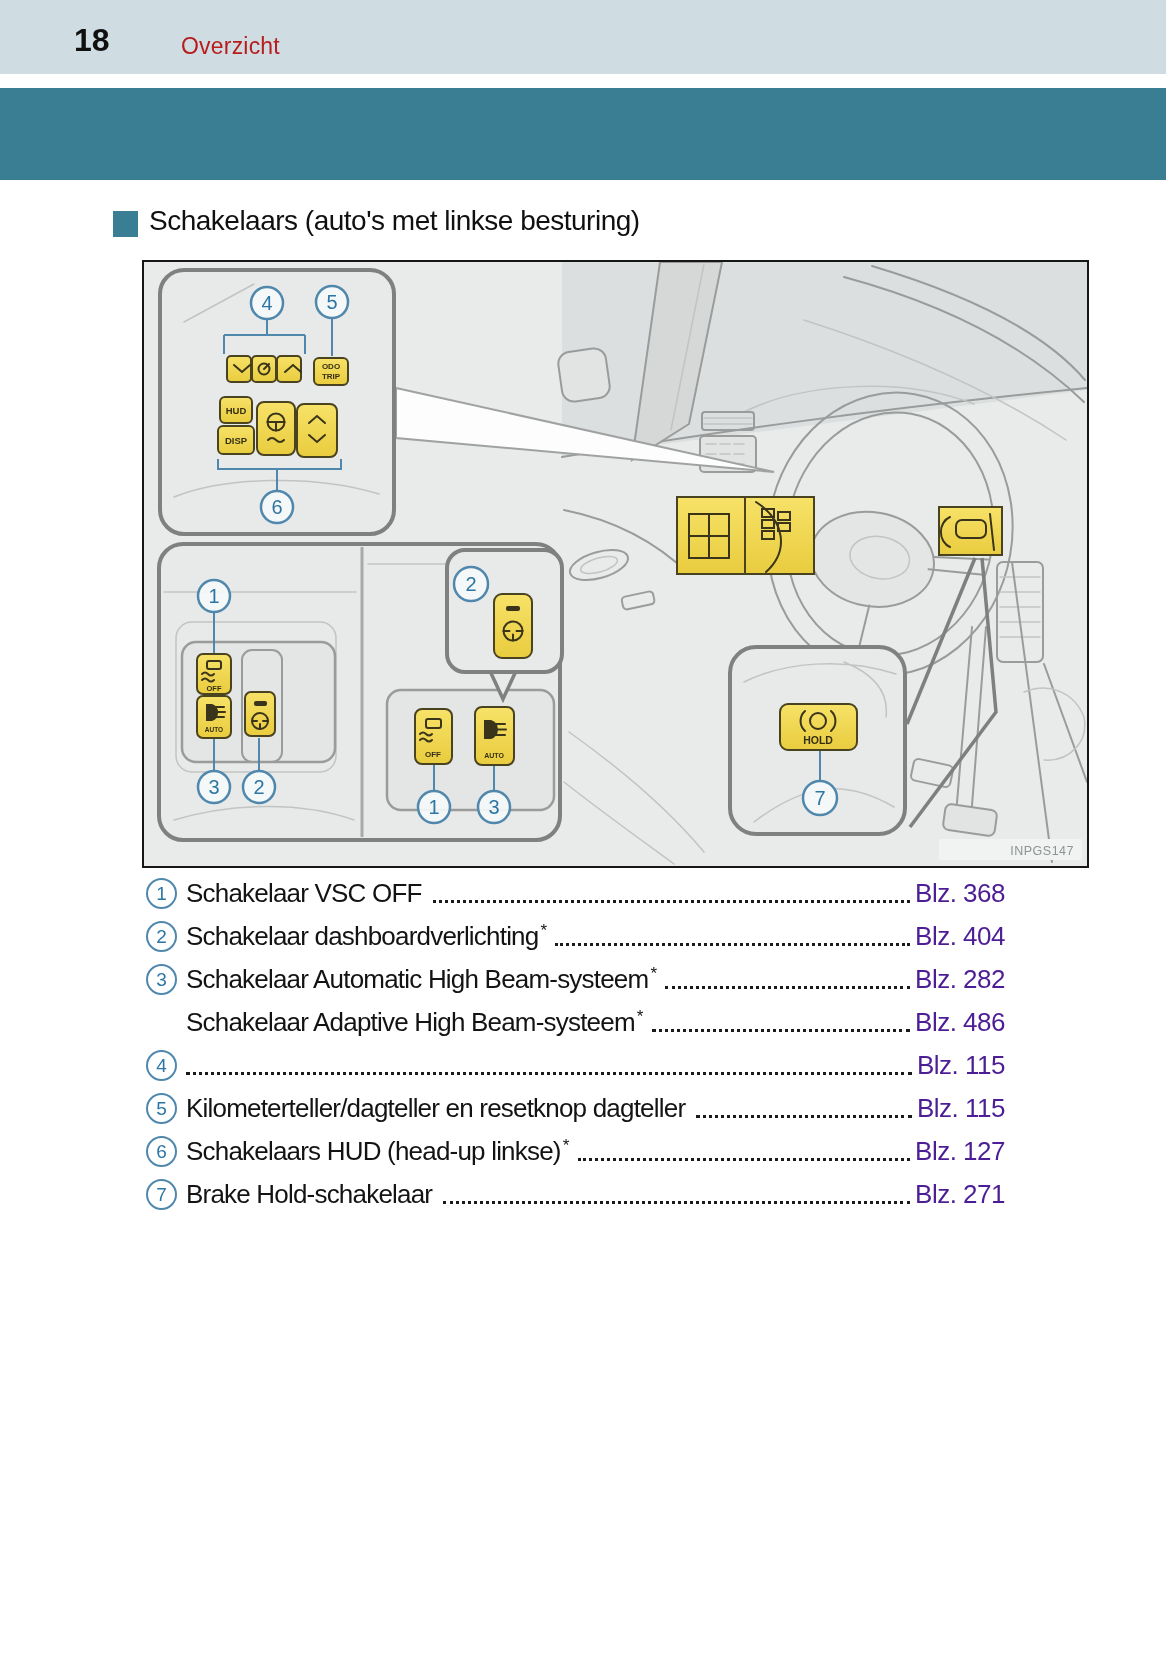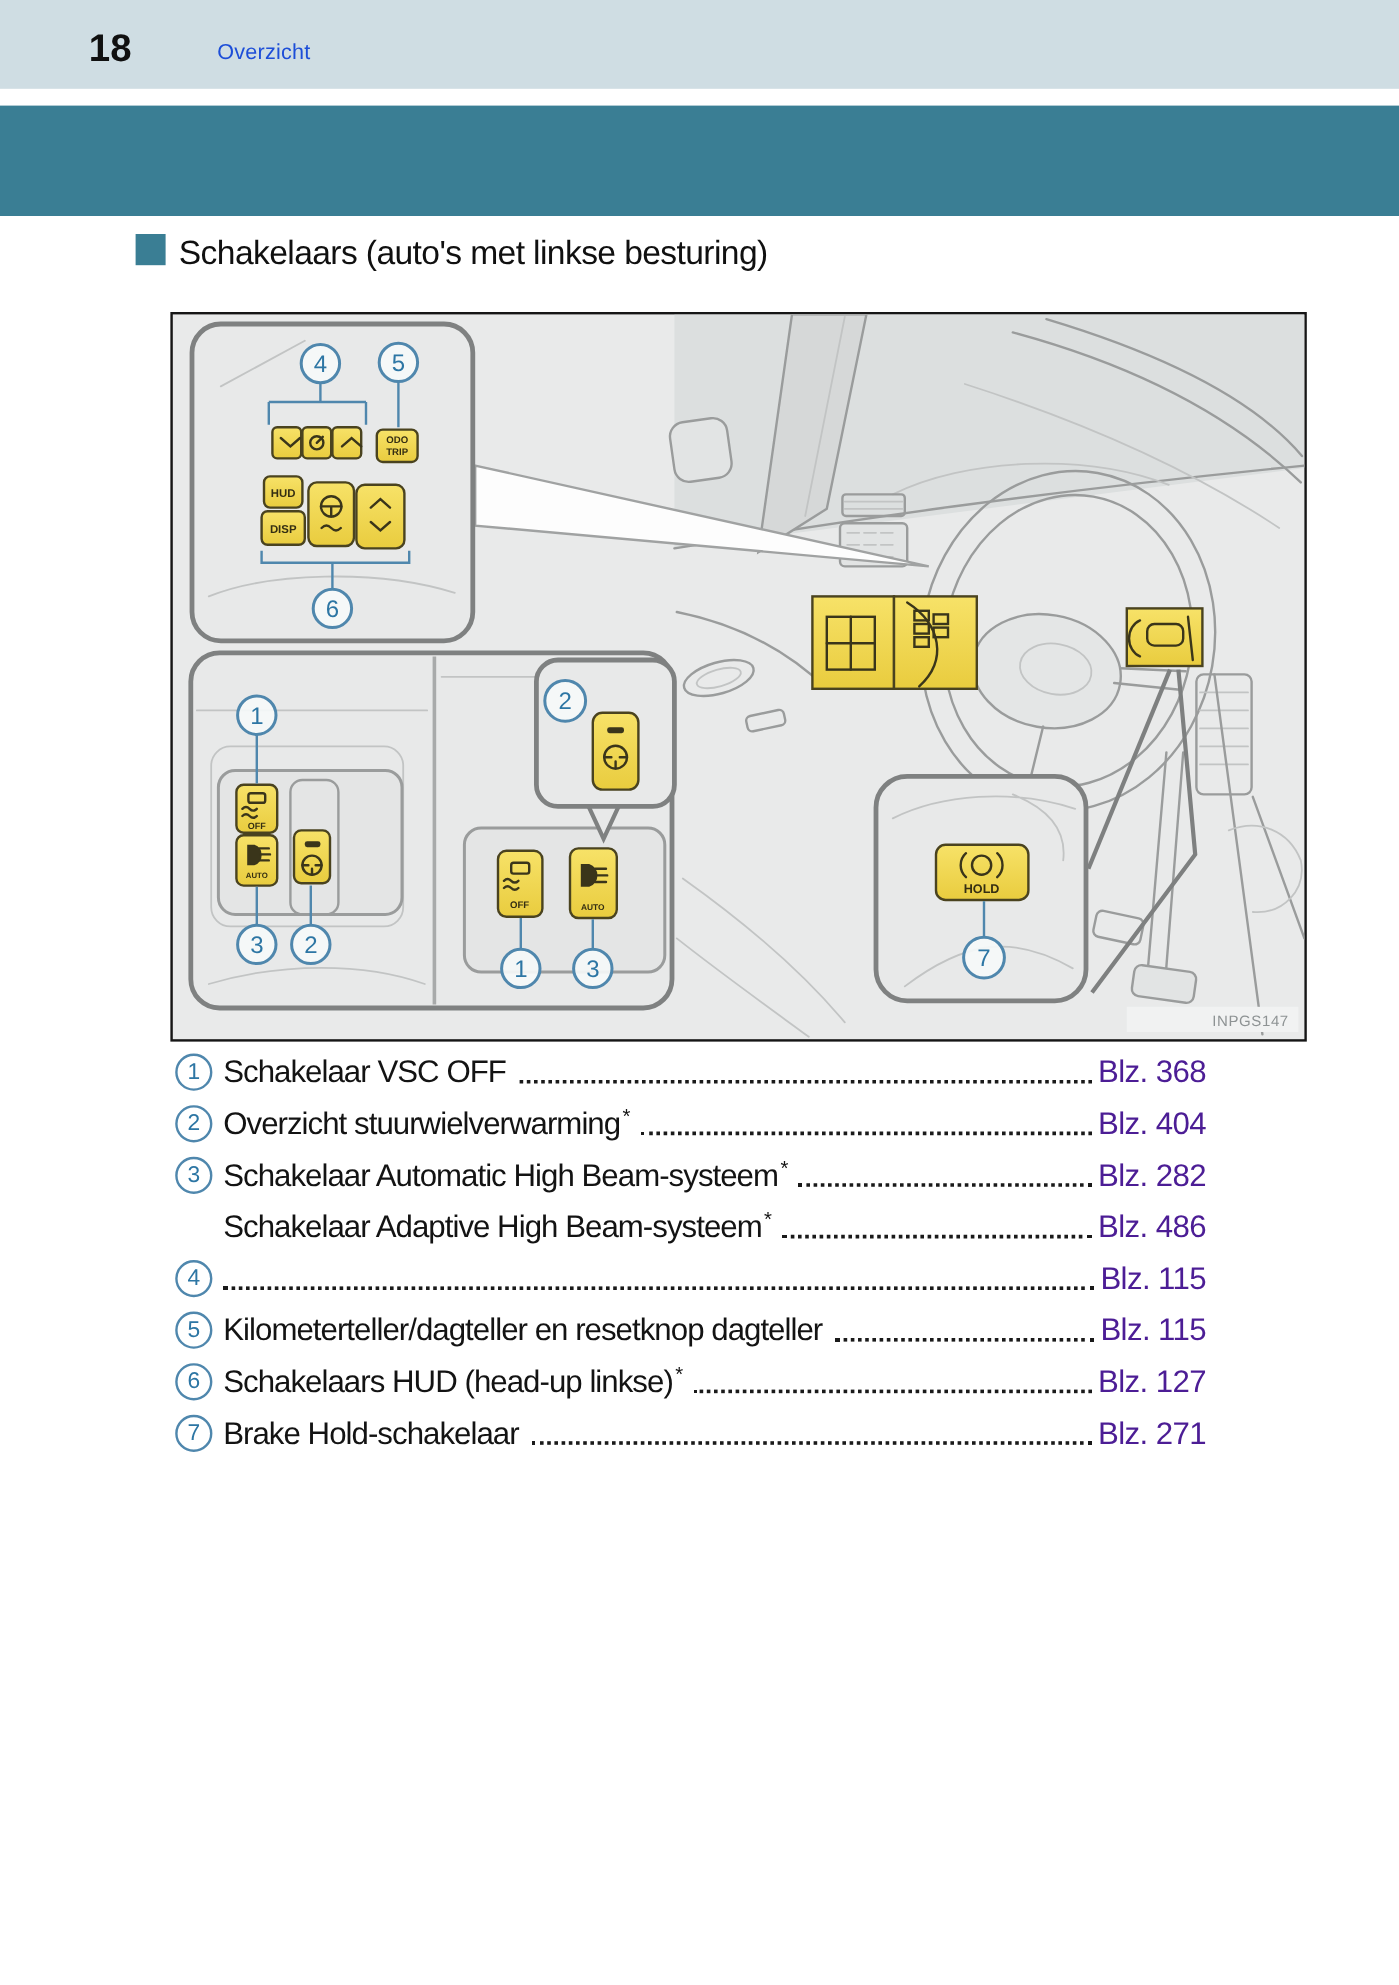--- a/index.html
+++ b/index.html
@@ -2,23 +2,23 @@
 <html><head>
 <meta charset="utf-8">
 <style>
   html,body{margin:0;padding:0;}
   body{
     width:1166px;height:1654px;position:relative;background:#ffffff;
     font-family:"Liberation Sans", sans-serif;color:#141414;overflow:hidden;
   }
   .band-top{position:absolute;top:0;left:0;width:1166px;height:74px;background:#cfdde3;text-align:right;}
   .page-num{position:absolute;left:74px;top:22px;font-size:32px;font-weight:bold;color:#101010;}
-  .section-name{position:absolute;left:181px;top:33px;font-size:18px;color:#1d4ed8;letter-spacing:0.2px;}
+  .section-name{position:absolute;left:181px;top:33px;font-size:23px;color:#b91c1c;letter-spacing:0.2px;}
   .teal-band{position:absolute;top:88px;left:0;width:1166px;height:92px;background:#3a7e94;}
-  .heading{position:absolute;top:195px;left:113px;display:flex;align-items:flex-start;}
+  .heading{position:absolute;top:205px;left:113px;display:flex;align-items:flex-end;}
   .bullet{width:25px;height:26px;background:#3a7e94;flex:0 0 auto;}
   .heading h1{margin:0 0 0 11px;font-size:28px;font-weight:normal;letter-spacing:-0.5px;color:#101010;white-space:nowrap;}
   .figure-frame{
     position:absolute;left:142px;top:260px;width:943px;height:604px;
     border:2px solid #161616;background:#e9eaea;
   }
   .figure-frame svg{display:block;}
   .item-list{position:absolute;left:146px;top:872px;width:859px;}
   .row{display:flex;align-items:center;height:43px;}
   .num{
@@ -302,21 +302,21 @@
 
 <div class="item-list">
   <div class="row">
     <div class="num">1</div>
     <div class="label"><span>Schakelaar VSC OFF</span><span class="star"></span></div>
     <div class="leader"></div>
     <div class="page-ref">Blz. 368</div>
   </div>
   <div class="row">
     <div class="num">2</div>
-    <div class="label"><span>Overzicht stuurwielverwarming</span><span class="star">*</span></div>
+    <div class="label"><span>Schakelaar dashboardverlichting</span><span class="star">*</span></div>
     <div class="leader"></div>
     <div class="page-ref">Blz. 404</div>
   </div>
   <div class="row">
     <div class="num">3</div>
     <div class="label"><span>Schakelaar Automatic High Beam-systeem</span><span class="star">*</span></div>
     <div class="leader"></div>
     <div class="page-ref">Blz. 282</div>
   </div>
   <div class="row">

